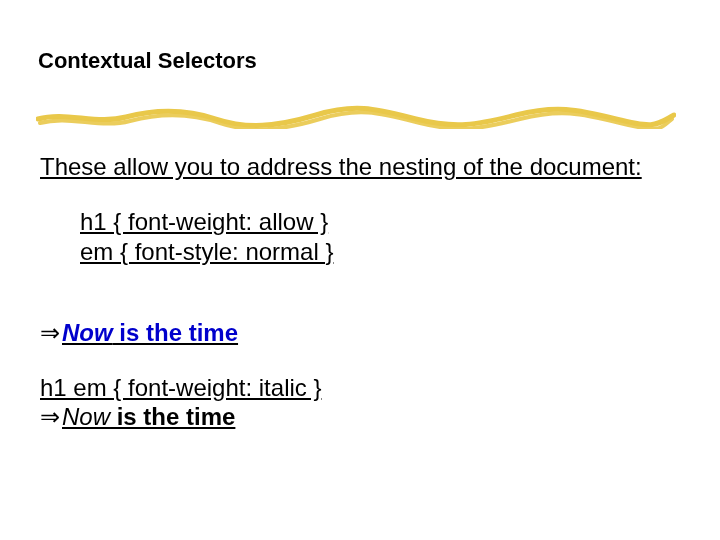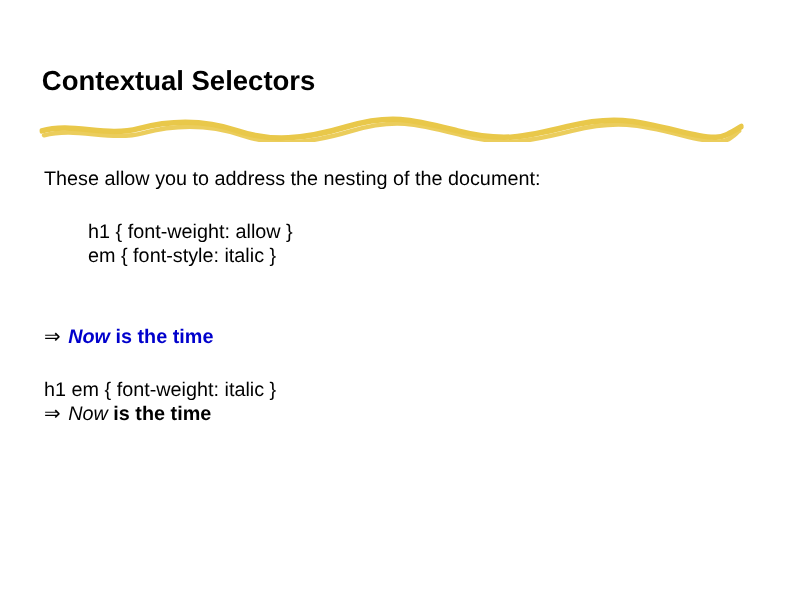--- a/index.html
+++ b/index.html
@@ -13,48 +13,49 @@
   }
   .slide {
     position: relative;
     width: 720px;
     height: 540px;
     box-sizing: border-box;
   }
   .title {
     position: absolute;
     left: 38px;
-    top: 60px;
+    top: 48px;
     font-family: "Arial Black", Arial, sans-serif;
     font-weight: 900;
-    font-size: 25px;
+    font-size: 22px;
     letter-spacing: 0px;
     color: #000;
   }
   .underline-wrap {
     position: absolute;
     left: 36px;
     top: 105px;
     width: 640px;
     height: 24px;
   }
   .underline-wrap svg {
     width: 640px;
     height: 24px;
     display: block;
   }
   .body {
     position: absolute;
     left: 40px;
     top: 152px;
     width: 640px;
-    font-size: 18px;
+    font-size: 24px;
     line-height: 1.22;
     font-family: Verdana, Geneva, sans-serif;
     color: #000;
+    text-decoration: underline;
   }
   .indent {
     margin-left: 40px;
   }
   .block { margin: 0; }
   .gap-lg { height: 26px; }
   .blue { color: #0000cc; font-weight: 700; }
   .blue .now-em { font-style: italic; }
   .arrow {
     font-family: "Segoe UI Symbol", "Arial Unicode MS", sans-serif;
@@ -82,21 +83,21 @@
   </div>
 
   <div class="body">
 
     <p class="block">These allow you to address the nesting of the document:</p>
 
     <div class="gap-lg"></div>
 
     <div class="indent">
       <div class="block">h1 { font-weight: allow }</div>
-      <div class="block">em { font-style: italic }</div>
+      <div class="block">em { font-style: normal }</div>
     </div>
 
     <div class="gap-lg"></div>
 
 
     <div class="gap-lg"></div>
 
     <div class="indent block blue">
       <span class="arrow" style="color:#000;font-weight:400">⇒</span><span class="now-em">Now</span><span> is the time</span>
     </div>

